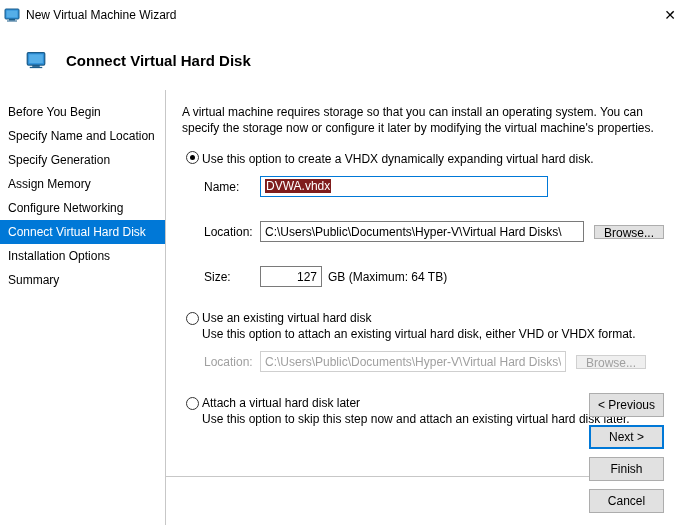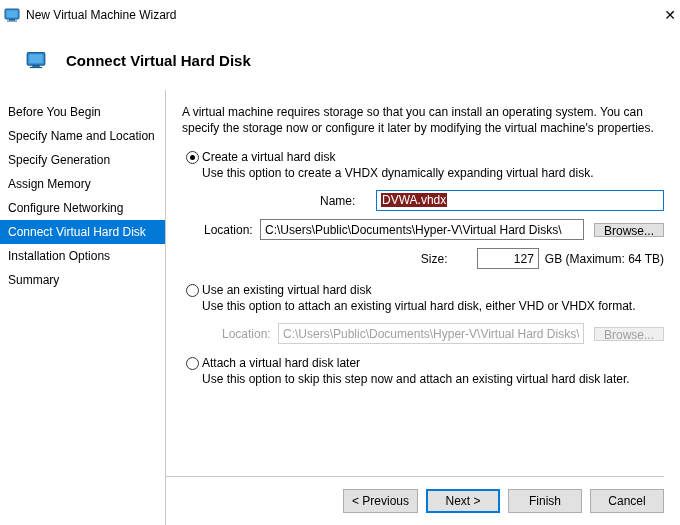--- a/index.html
+++ b/index.html
@@ -116,22 +116,21 @@
     font-size: 12px;
     margin-top: 2px;
   }
   .fields {
     margin-top: 10px;
     margin-left: 22px;
   }
   .field-row {
     display: flex;
     align-items: center;
-    margin-bottom: 8px;
-    justify-content: flex-end;
+    margin-bottom: 24px;
   }
   .field-label {
     width: 56px;
     flex-shrink: 0;
   }
   .field-label.disabled {
     color: #a0a0a0;
   }
   input[type="text"] {
     font-family: inherit;
@@ -176,20 +175,21 @@
     border-color: #d0d0d0;
     background: #efefef;
     cursor: default;
   }
   .footer {
     position: absolute;
     bottom: 12px;
     right: 16px;
     display: flex;
     gap: 8px;
+    flex-direction: column;
   }
   .footer .btn {
     min-width: 74px;
     height: 24px;
   }
   .footer-sep {
     position: absolute;
     left: 0;
     right: 16px;
     bottom: 48px;
@@ -279,21 +279,20 @@
     <div class="content">
       <div class="desc">A virtual machine requires storage so that you can install an operating system. You can specify the storage now or configure it later by modifying the virtual machine's properties.</div>
 
       <div class="opt-row">
         <div class="radio-col">
           <span class="radio checked">
               <span class="dot"></span>
             </span>
         </div>
         <div class="opt-col">
-          <div class="opt-title">Create a virtual hard disk</div>
           <div class="opt-sub">Use this option to create a VHDX dynamically expanding virtual hard disk.</div>
         </div>
       </div>
 
       <div class="fields">
         <div class="field-row">
           <span class="field-label">Name:</span>
           <div class="name-wrap">
             <input type="text" class="name-input hl" style="opacity: 0;" value="DVWA.vhdx">
             <div class="name-overlay"><span class="sel-text">DVWA.vhdx</span></div>

